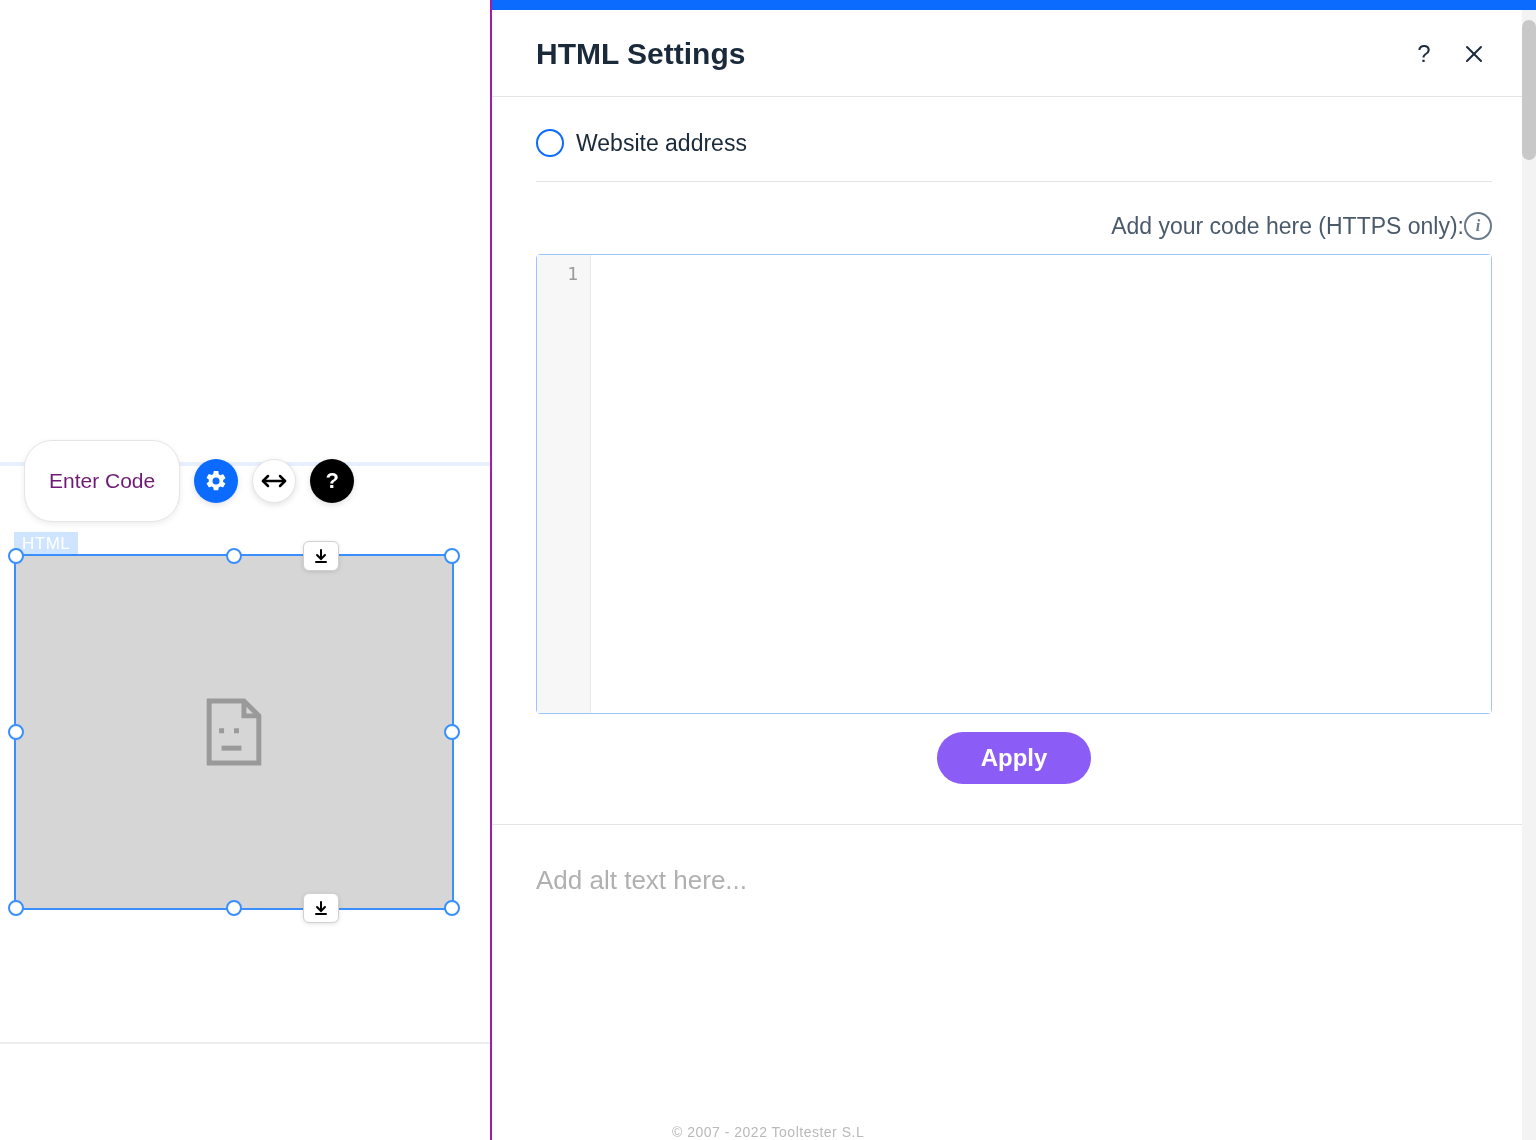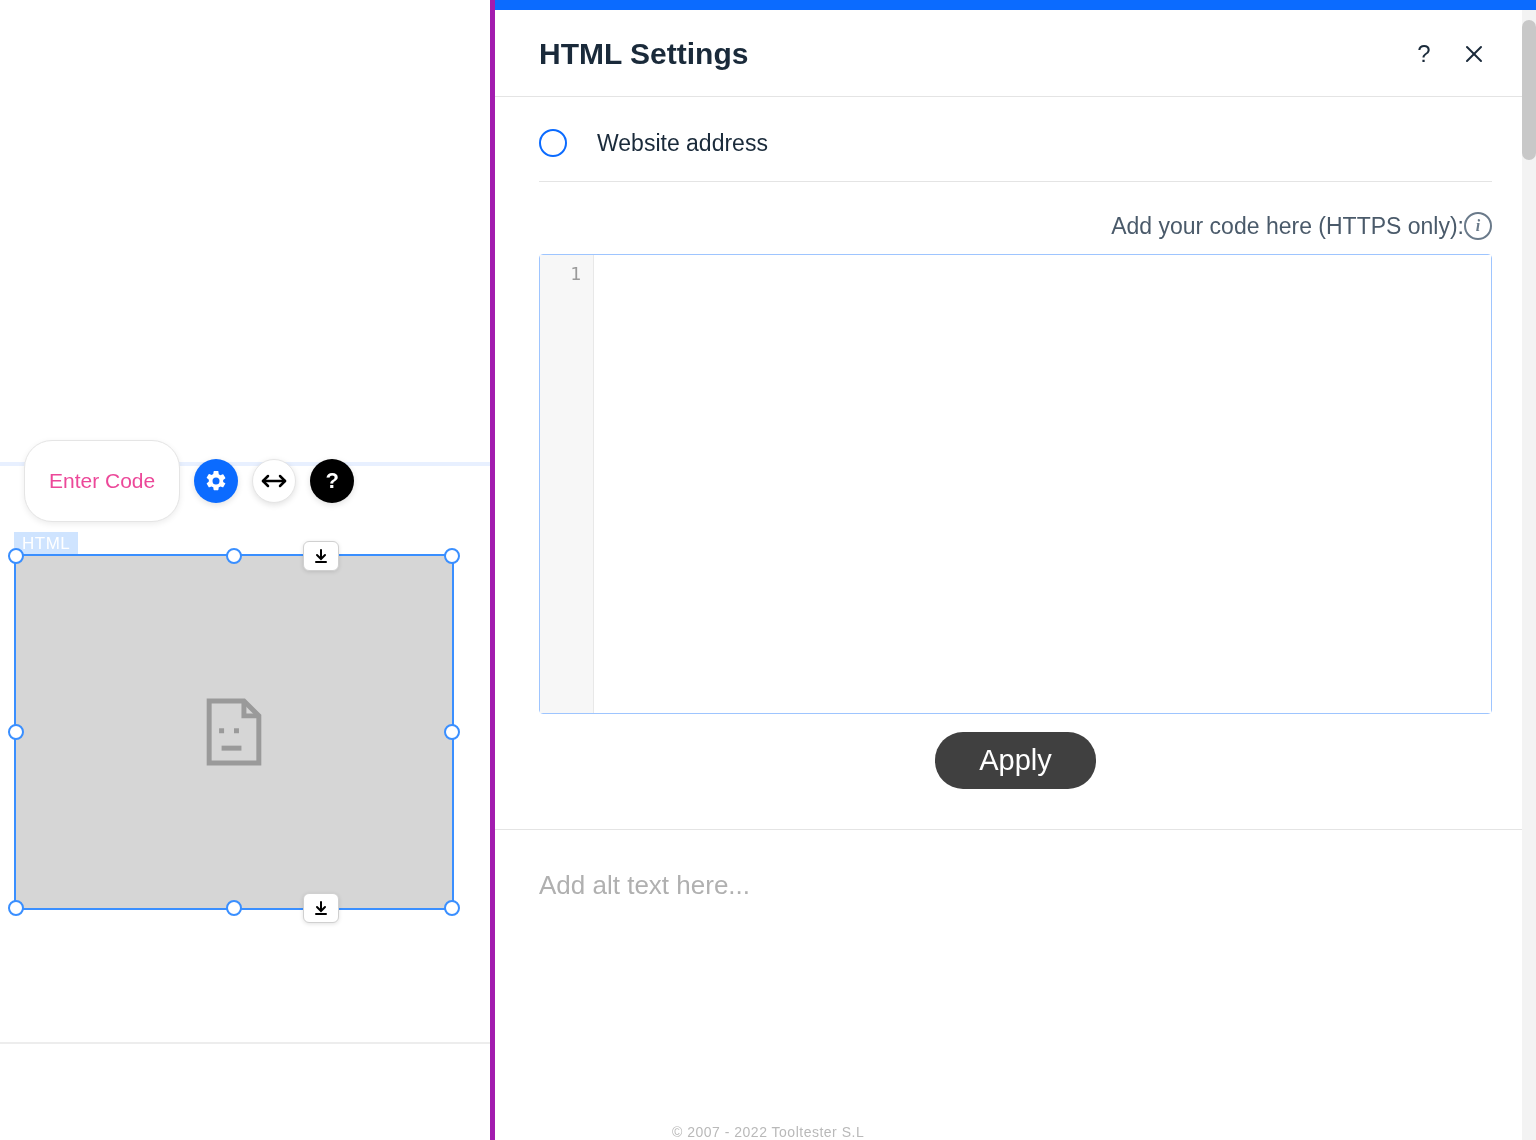--- a/index.html
+++ b/index.html
@@ -41,21 +41,21 @@
     gap: 14px;
     z-index: 5;
   }
   .enter-code-btn {
     background: #ffffff;
     border: 1px solid #e5e5e5;
     border-radius: 28px;
     padding: 28px 24px;
     font-size: 21px;
     font-weight: 500;
-    color: #ec4899;
+    color: #701a75;
     box-shadow: 0 2px 6px rgba(0,0,0,0.08);
     cursor: pointer;
   }
   .circ-btn {
     width: 44px; height: 44px;
     border-radius: 50%;
     display: flex; align-items: center; justify-content: center;
     box-shadow: 0 2px 6px rgba(0,0,0,0.12);
     cursor: pointer;
     background:#fff;
@@ -118,21 +118,21 @@
   .edge-btn.bottom{bottom:-15px;left:calc(70% - 18px);}
 
   
   .modal {
     position:absolute;
     top:0;
     left:490px;
     right:0;
     height:1140px;
     background:#fff;
-    border-left:5px solid #a21caf;
+    border-left:2px solid #a21caf;
     display:flex;
     flex-direction:column;
   }
   .modal-topbar {
     height:10px;
     background:#0b6bff;
   }
   .modal-header {
     display:flex;
     align-items:center;
@@ -160,21 +160,21 @@
     overflow:auto;
   }
   .section-label {
     font-size:23px;
     color:#4a5a6a;
     margin-bottom:22px;
   }
   .radio-row {
     display:flex;
     align-items:center;
-    gap:30px;
+    gap:12px;
     margin-bottom:18px;
     cursor:pointer;
   }
   .radio-outer {
     width:28px;height:28px;
     border:2.5px solid #0b6bff;
     border-radius:50%;
     display:flex;align-items:center;justify-content:center;
   }
   .radio-inner {
@@ -221,22 +221,22 @@
     font-family:monospace;
     font-size:18px;
     border:none;
     outline:none;
     resize:none;
   }
   .apply-row{
     display:flex;justify-content:center;margin-top:18px;
   }
   .apply-btn{
-    background:#404040;color:#fff;border:none;
-    font-size:29px;font-weight:400;
+    background:#8b5cf6;color:#fff;border:none;
+    font-size:24px;font-weight:700;
     padding:12px 44px;border-radius:28px;cursor:pointer;
   }
   .section-divider-full {
     height:1px;background:#e4e4e4;
     margin:40px -44px 34px -44px;
   }
   .alt-input {
     width:100%;
     border:none;
     font-size:26px;

